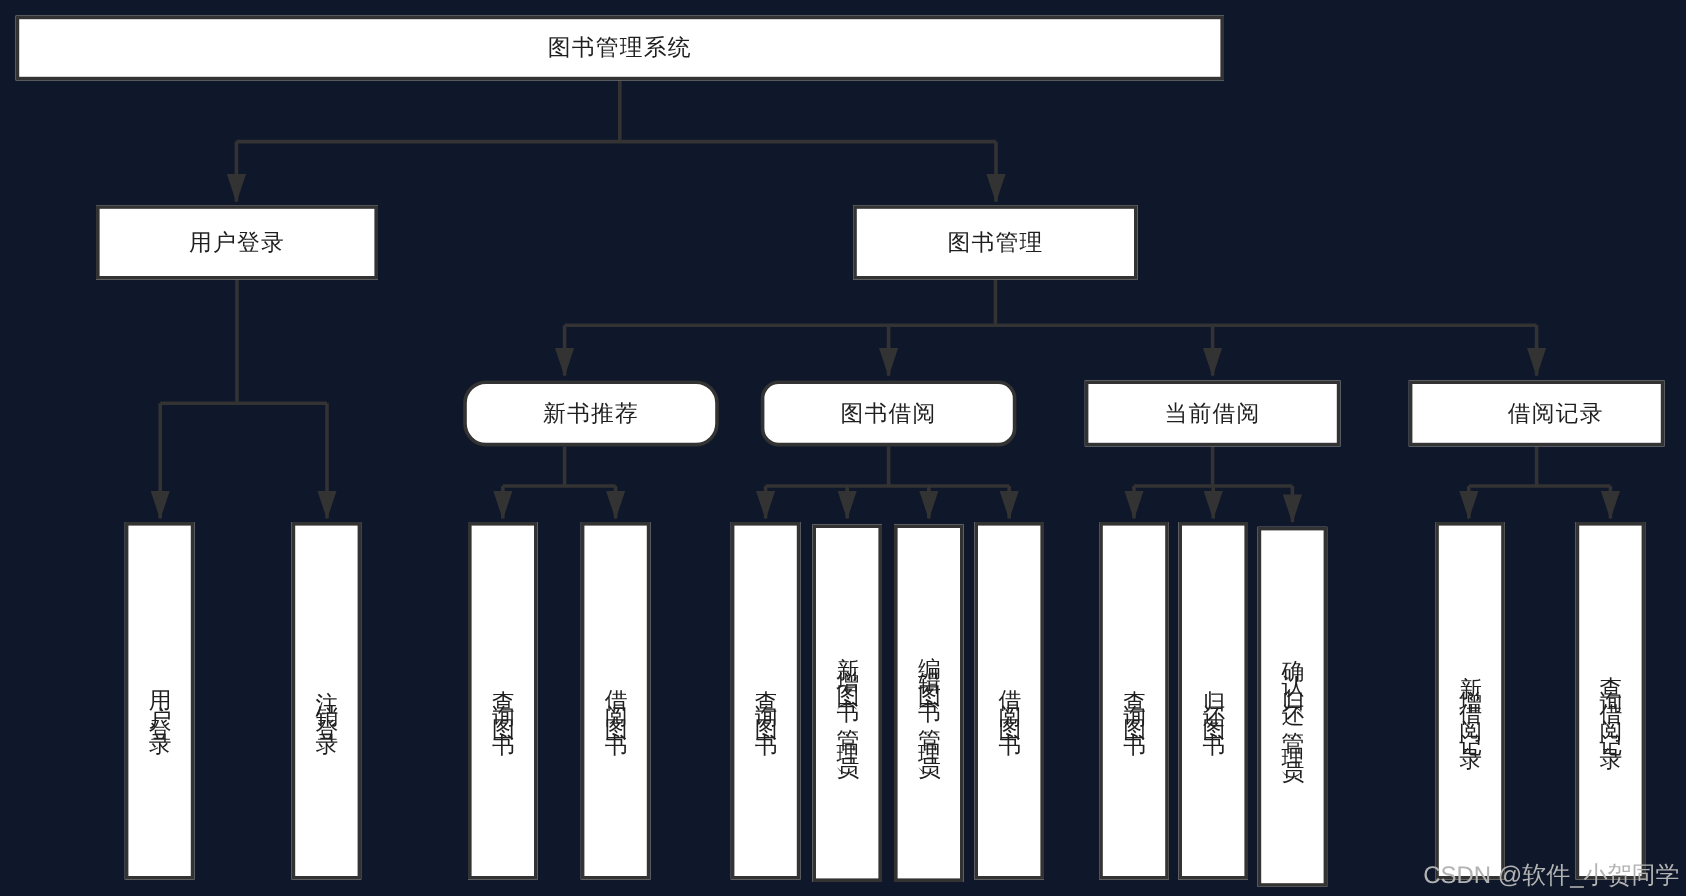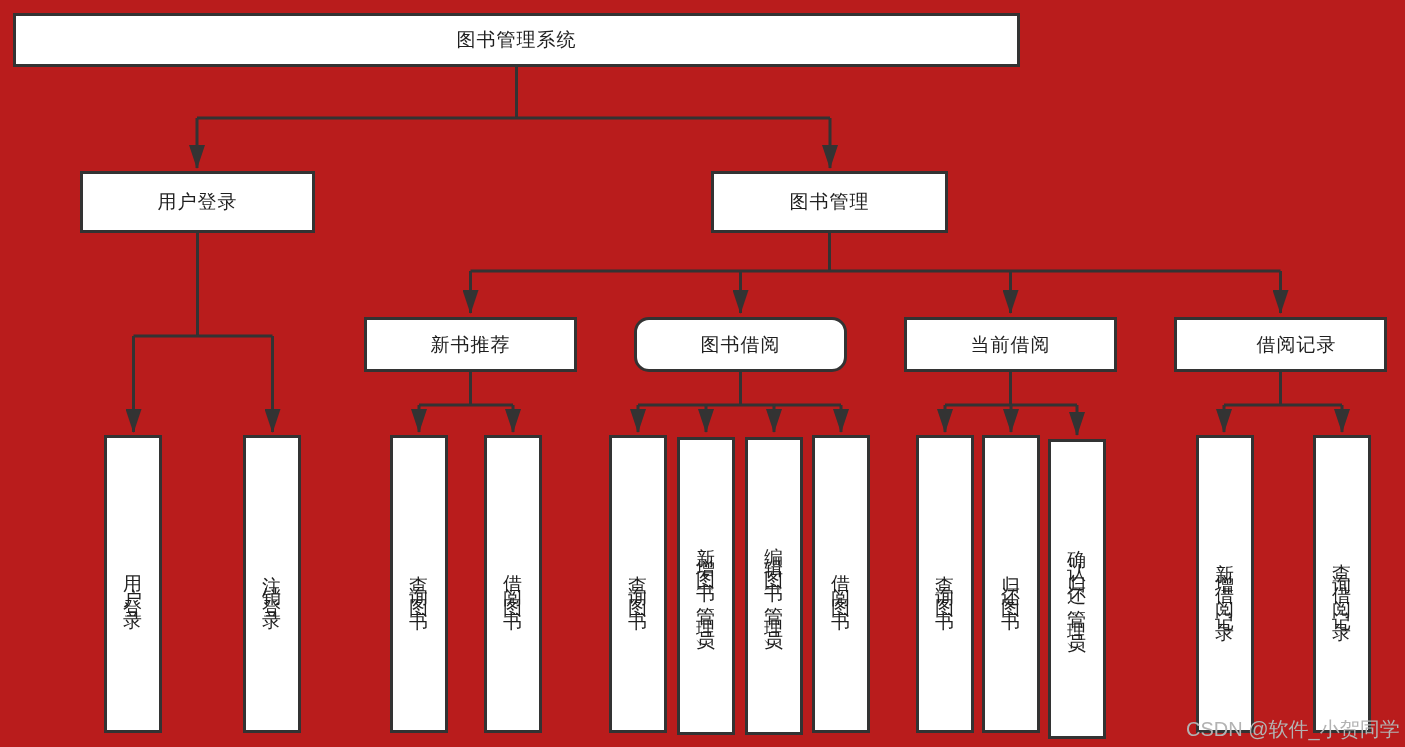--- a/index.html
+++ b/index.html
@@ -1,20 +1,20 @@
 <!DOCTYPE html>
 <html><head>
 <meta charset="utf-8">
 <style>
   html, body { margin: 0; padding: 0; background: #ffffff; }
   .canvas {
     position: relative;
     width: 1405px;
     height: 747px;
-    background: #b91c1c;
+    background: #0f172a;
     overflow: hidden;
     font-family: "Liberation Sans", "DejaVu Sans", sans-serif;
   }
   .connectors {
     position: absolute;
     left: 0; top: 0;
     width: 1405px; height: 747px;
     pointer-events: none;
   }
   .node {
@@ -119,21 +119,21 @@
     <span>图书管理系统</span>
   </div>
 
   <div class="node h" style="left:80px; top:171px; width:235px; height:62px;">
     <span>用户登录</span>
   </div>
   <div class="node h" style="left:711px; top:171px; width:237px; height:62px;text-align:center;">
     <span>图书管理</span>
   </div>
 
-  <div class="node h" style="left:364px; top:317px; width:213px; height:55px;">
+  <div class="node h" style="left:386px; top:317px; width:213px; height:55px;border-radius:19px;">
     <span>新书推荐</span>
   </div>
   <div class="node h" style="left:634px; top:317px; width:213px; height:55px;border-radius:15px;">
     <span>图书借阅</span>
   </div>
   <div class="node h" style="left:904px; top:317px; width:213px; height:55px;">
     <span>当前借阅</span>
   </div>
   <div class="node h" style="left:1174px; top:317px; width:213px; height:55px;padding-left:32px;">
     <span>借阅记录</span>

